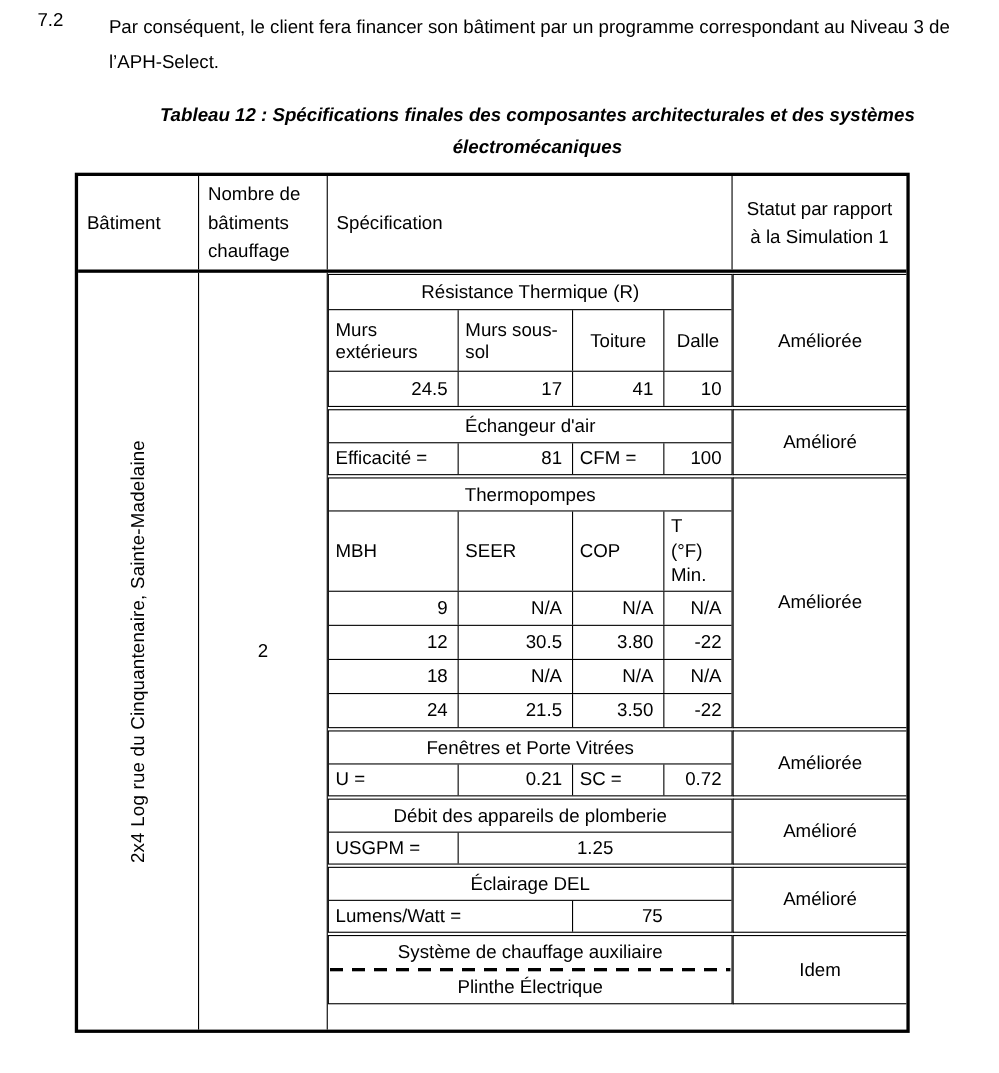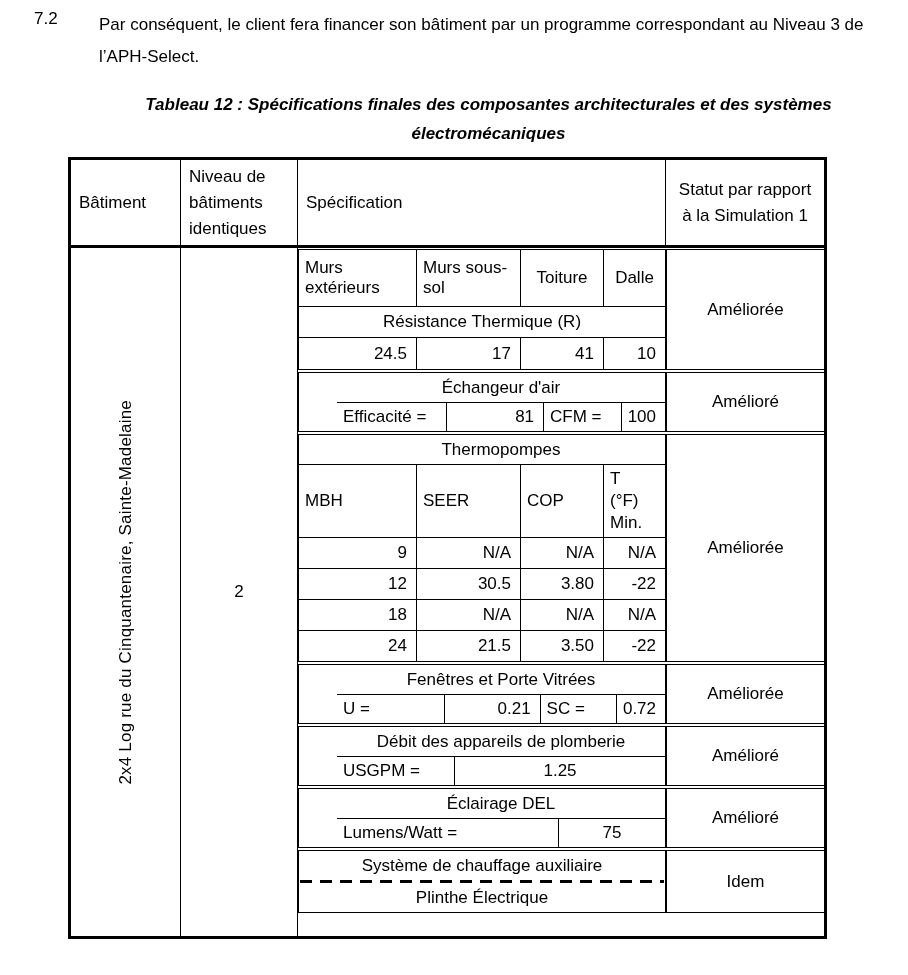--- a/index.html
+++ b/index.html
@@ -62,21 +62,21 @@
   .c1 { width:117px; } .c2 { width:104px; } .c3 { width:83px; } .c4 { flex:1; }
   .c12 { width:221px; } .c234 { flex:1; } .c34 { flex:1; }
   .title-row { justify-content:center; align-items:center; display:flex; }
   .num { justify-content:flex-end; padding-right:9px; }
   .ctr { justify-content:center; }
   .lbl { justify-content:flex-start; }
 
   .h-title { height:31px; }
   .h-cols1 { height:56px; }
   .h-vals  { height:32px; }
-  .h-30 { height:29px;margin-left:38px; }
+  .h-30 { height:29px; }
   .h-tpcols { height:73px; }
   .h-tprow { height:31px; }
   .h-aux { height:29px; }
 
   .tmin-inner { width:36px; line-height:22px; }
 
   .dashed-line {
     height:3px; margin:0 1px;
     background:repeating-linear-gradient(90deg, #000 0 12px, transparent 12px 20px);
   }
@@ -91,44 +91,44 @@
 
 <div class="caption">
   <div>Tableau 12 : Spécifications finales des composantes architecturales et des systèmes</div>
   <div>électromécaniques</div>
 </div>
 
 <div class="doc-table">
 
   <div class="thead">
     <div class="th th-batiment">Bâtiment</div>
-    <div class="th th-nombre">Niveau de bâtiments identiques</div>
+    <div class="th th-nombre">Nombre de bâtiments chauffage</div>
     <div class="th th-spec">Spécification</div>
     <div class="th th-statut">Statut par rapport à la Simulation 1</div>
   </div>
 
   <div class="tbody">
 
     <div class="bat-cell">
       <span class="vertical-text">2x4 Log rue du Cinquantenaire, Sainte-Madelaine</span>
     </div>
 
     <div class="num-cell">2</div>
 
     <div class="stack">
 
       <div class="section">
         <div class="spec-tbl">
+          <div class="trow h-title title-row">Résistance Thermique (R)</div>
           <div class="trow h-cols1">
             <div class="cell c1 lbl">Murs extérieurs</div>
             <div class="cell c2 lbl">Murs sous-sol</div>
             <div class="cell c3 ctr">Toiture</div>
             <div class="cell c4 ctr">Dalle</div>
           </div>
-          <div class="trow h-title title-row">Résistance Thermique (R)</div>
           <div class="trow h-vals">
             <div class="cell c1 num">24.5</div>
             <div class="cell c2 num">17</div>
             <div class="cell c3 num">41</div>
             <div class="cell c4 num">10</div>
           </div>
         </div>
         <div class="status-cell">Améliorée</div>
       </div>
 

